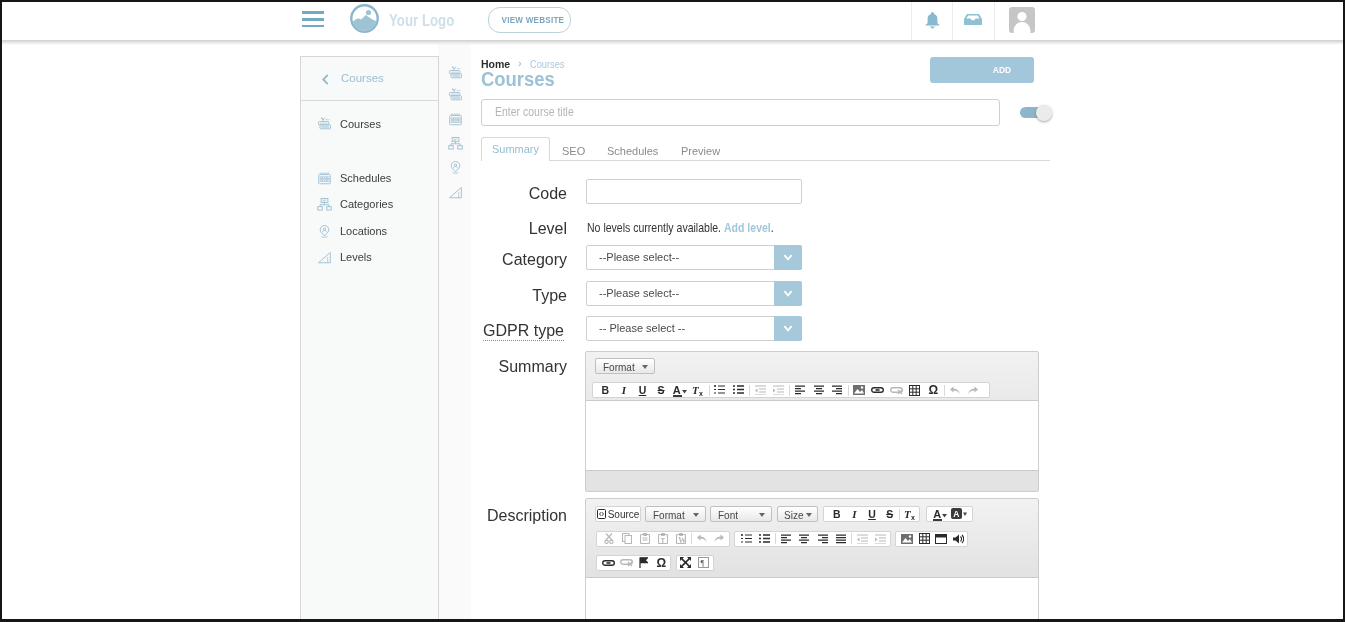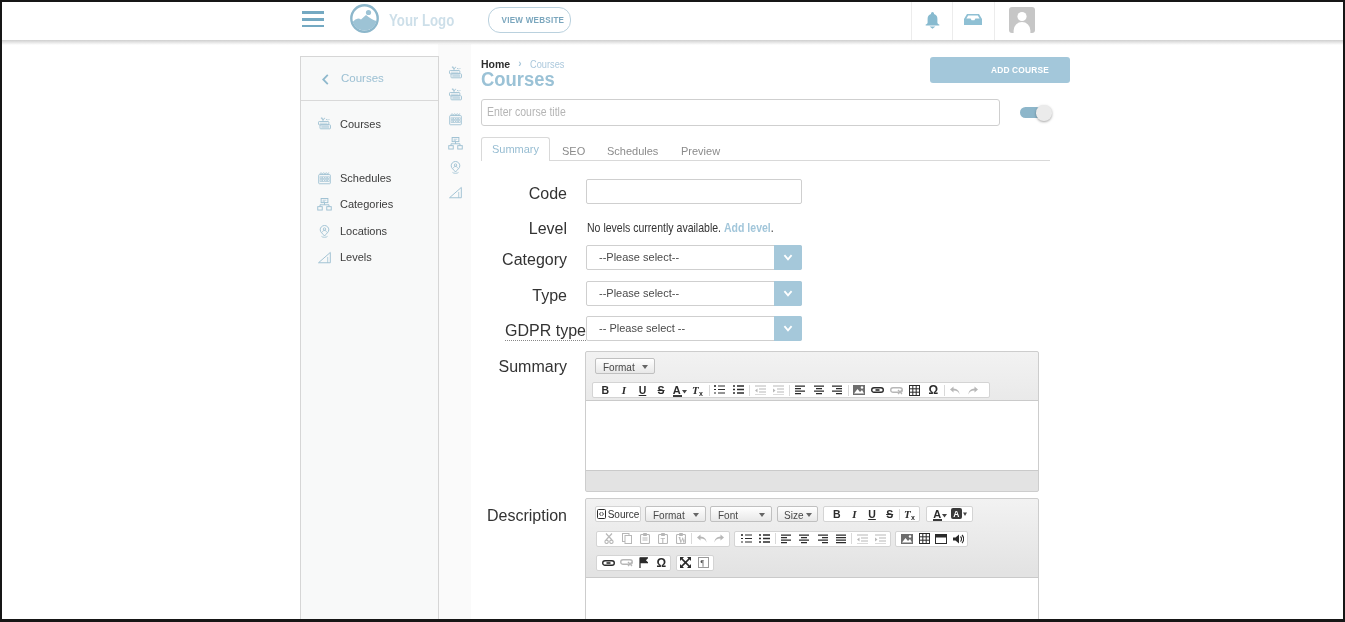--- a/index.html
+++ b/index.html
@@ -29,23 +29,23 @@
 .mitem .mico { position:absolute; left:16px; top:6px; }
 .mitem .mlab { position:absolute; left:39px; top:7px; font-size:11px; color:#3c3c3c; }
 .sico { position:absolute; left:448px; }
 
 
 #bc { position:absolute; left:481px; top:58px; font-size:10.5px; z-index:2; }
 #bc .home { font-weight:bold; color:#2d2d2d; }
 #bc .sep { color:#a7c6da; font-size:10px; font-weight:bold; padding:0 8px; position:relative; top:-1px; }
 #bc .cur { color:#abc8dc; font-weight:500; display:inline-block; transform:scaleX(.88); transform-origin:0 50%; }
 #title { position:absolute; left:481px; top:68px; font-size:20px; font-weight:bold; color:#9bc2d6; transform:scaleX(.92); transform-origin:0 0; }
-#addcourse { position:absolute; left:930px; top:57px; width:140px; height:26px; background:#a3c7da; border-radius:3px; color:#fff; font-size:9.5px; font-weight:bold; letter-spacing:.2px; text-align:center; line-height:26px;padding-left:40px; }
+#addcourse { position:absolute; left:930px; top:57px; width:104px; height:26px; background:#a3c7da; border-radius:3px; color:#fff; font-size:9.5px; font-weight:bold; letter-spacing:.2px; text-align:center; line-height:26px;padding-left:40px; }
 #addcourse span { display:inline-block; transform:scaleX(.88); }
-#titleinput { position:absolute; left:481px; top:99px; width:519px; height:27px; border:1px solid #cfcfcf; border-radius:3px; background:#fff; color:#b5b5b5; font-size:12.5px; line-height:25px; padding-left:5px; }
+#titleinput { position:absolute; left:481px; top:99px; width:519px; height:27px; border:1px solid #cfcfcf; border-radius:3px; background:#fff; color:#b5b5b5; font-size:12.5px; line-height:25px; padding-left:13px; }
 #titleinput span { display:inline-block; transform:scaleX(.84); transform-origin:0 50%; }
 #toggle { position:absolute; left:1020px; top:107px; width:27px; height:11px; border-radius:6px; background:#8db6ca; }
 #knob { position:absolute; left:1036px; top:105px; width:15.5px; height:15.5px; border-radius:50%; background:#ebebeb; box-shadow:0 1px 2.5px rgba(0,0,0,.35); }
 
 
 #tabline { position:absolute; left:481px; top:160px; width:569px; height:1px; background:#d9d9d9; }
 #tabactive { position:absolute; left:481px; top:137px; width:69px; height:24px; background:#fff; border:1px solid #d9d9d9; border-bottom:none; border-radius:3px 3px 0 0; color:#97bdd2; font-size:11px; text-align:center; line-height:23px; z-index:2; }
 .tab { position:absolute; top:145px; font-size:11px; color:#8b8b8b; }
 
 
@@ -279,21 +279,21 @@
 <span class="flabel" style="left:467px;top:287px">Type</span>
 <div class="fselect" style="top:281px">
     <span class="txt">--Please select--</span>
     <span class="arr">
       <svg width="10" height="7" viewBox="0 0 10 7">
         <path d="M1.4 1.2 L5 5.4 L8.6 1.2" fill="none" stroke="#fff" stroke-width="1.8"></path>
       </svg>
     </span>
   </div>
 
-<span class="flabel" style="left:486px;top:322px"><span style="border-bottom:1px dotted #888;padding-bottom:1px">GDPR type</span></span>
+<span class="flabel" style="left:464px;top:322px"><span style="border-bottom:1px dotted #888;padding-bottom:1px">GDPR type</span></span>
 <div class="fselect" style="top:316px">
     <span class="txt">-- Please select --</span>
     <span class="arr">
       <svg width="10" height="7" viewBox="0 0 10 7">
         <path d="M1.4 1.2 L5 5.4 L8.6 1.2" fill="none" stroke="#fff" stroke-width="1.8"></path>
       </svg>
     </span>
   </div>
 
 <span class="flabel" style="left:467px;top:358px">Summary</span>

